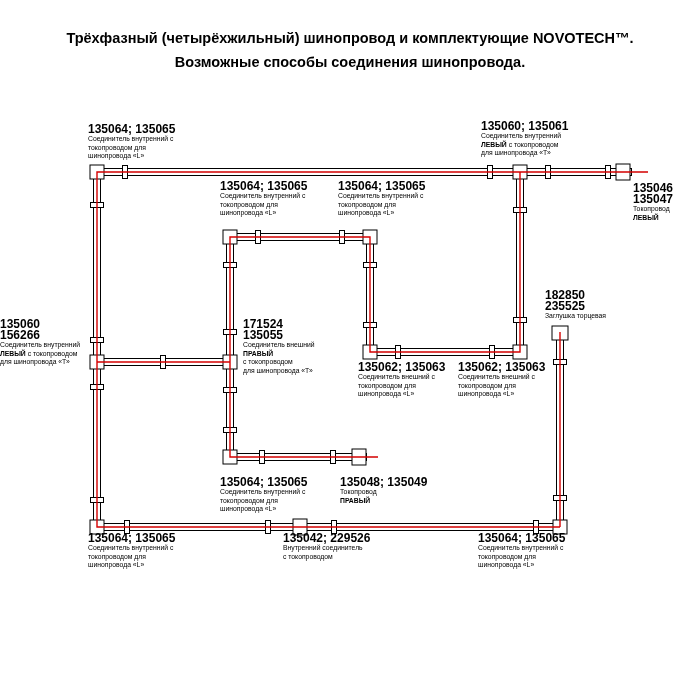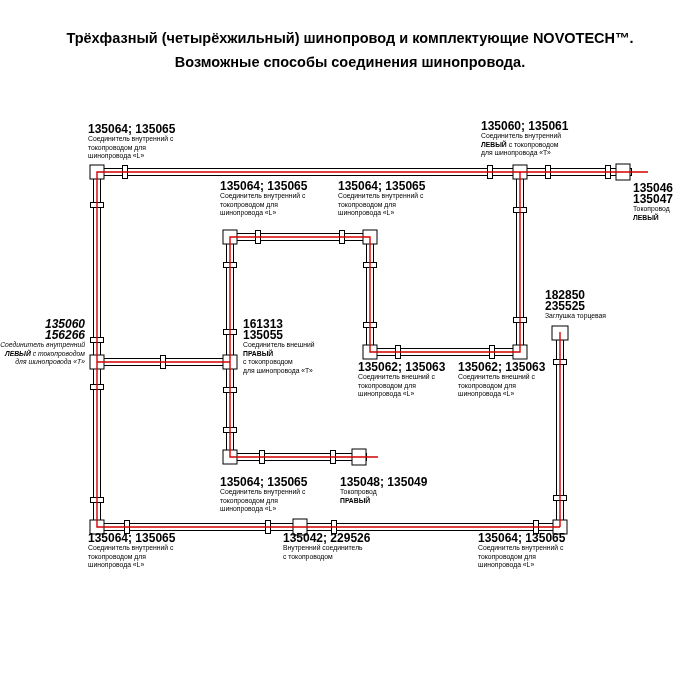--- a/index.html
+++ b/index.html
@@ -7,21 +7,21 @@
     width:700px;height:700px;position:relative;overflow:hidden;
     background:#ffffff;color:#000;
     font-family:"Liberation Sans", sans-serif;
   }
   .title{position:absolute;top:26px;left:0;width:700px;text-align:center;
          font-weight:bold;font-size:14.5px;line-height:24px;}
   .label{position:absolute;}
   .label .code{font-weight:bold;font-size:12px;line-height:11px;white-space:pre;}
   .label .desc{font-size:6.8px;line-height:8.5px;white-space:pre-line;}
   .label .desc b{font-weight:bold;}
-  .align-right{text-align:right;font-style:italic;}
+  .align-right{}
   svg{position:absolute;left:0;top:0;}
 </style>
 </head>
 <body>
 
 <svg width="700" height="700" viewBox="0 0 700 700">
 
   <g fill="#000000">
     <rect x="93" y="168" width="539" height="8"></rect>
     <rect x="93" y="168" width="8" height="363"></rect>
@@ -163,21 +163,21 @@
 
 <div class="label align-right" style="left:0px;top:319px;width:85px">
   <div class="code">135060</div>
   <div class="code">156266</div>
   <div class="desc"><span>Соединитель внутренний
 </span><b>ЛЕВЫЙ</b><span> с токопроводом
 для шинопровода «Т»</span></div>
 </div>
 
 <div class="label" style="left:243px;top:319px">
-  <div class="code">161313</div>
+  <div class="code">171524</div>
   <div class="code">135055</div>
   <div class="desc"><span>Соединитель внешний
 </span><b>ПРАВЫЙ</b><span>
 с токопроводом
 для шинопровода «Т»</span></div>
 </div>
 
 <div class="label" style="left:358px;top:362px">
   <div class="code">135062; 135063</div>
   <div class="code"></div>

